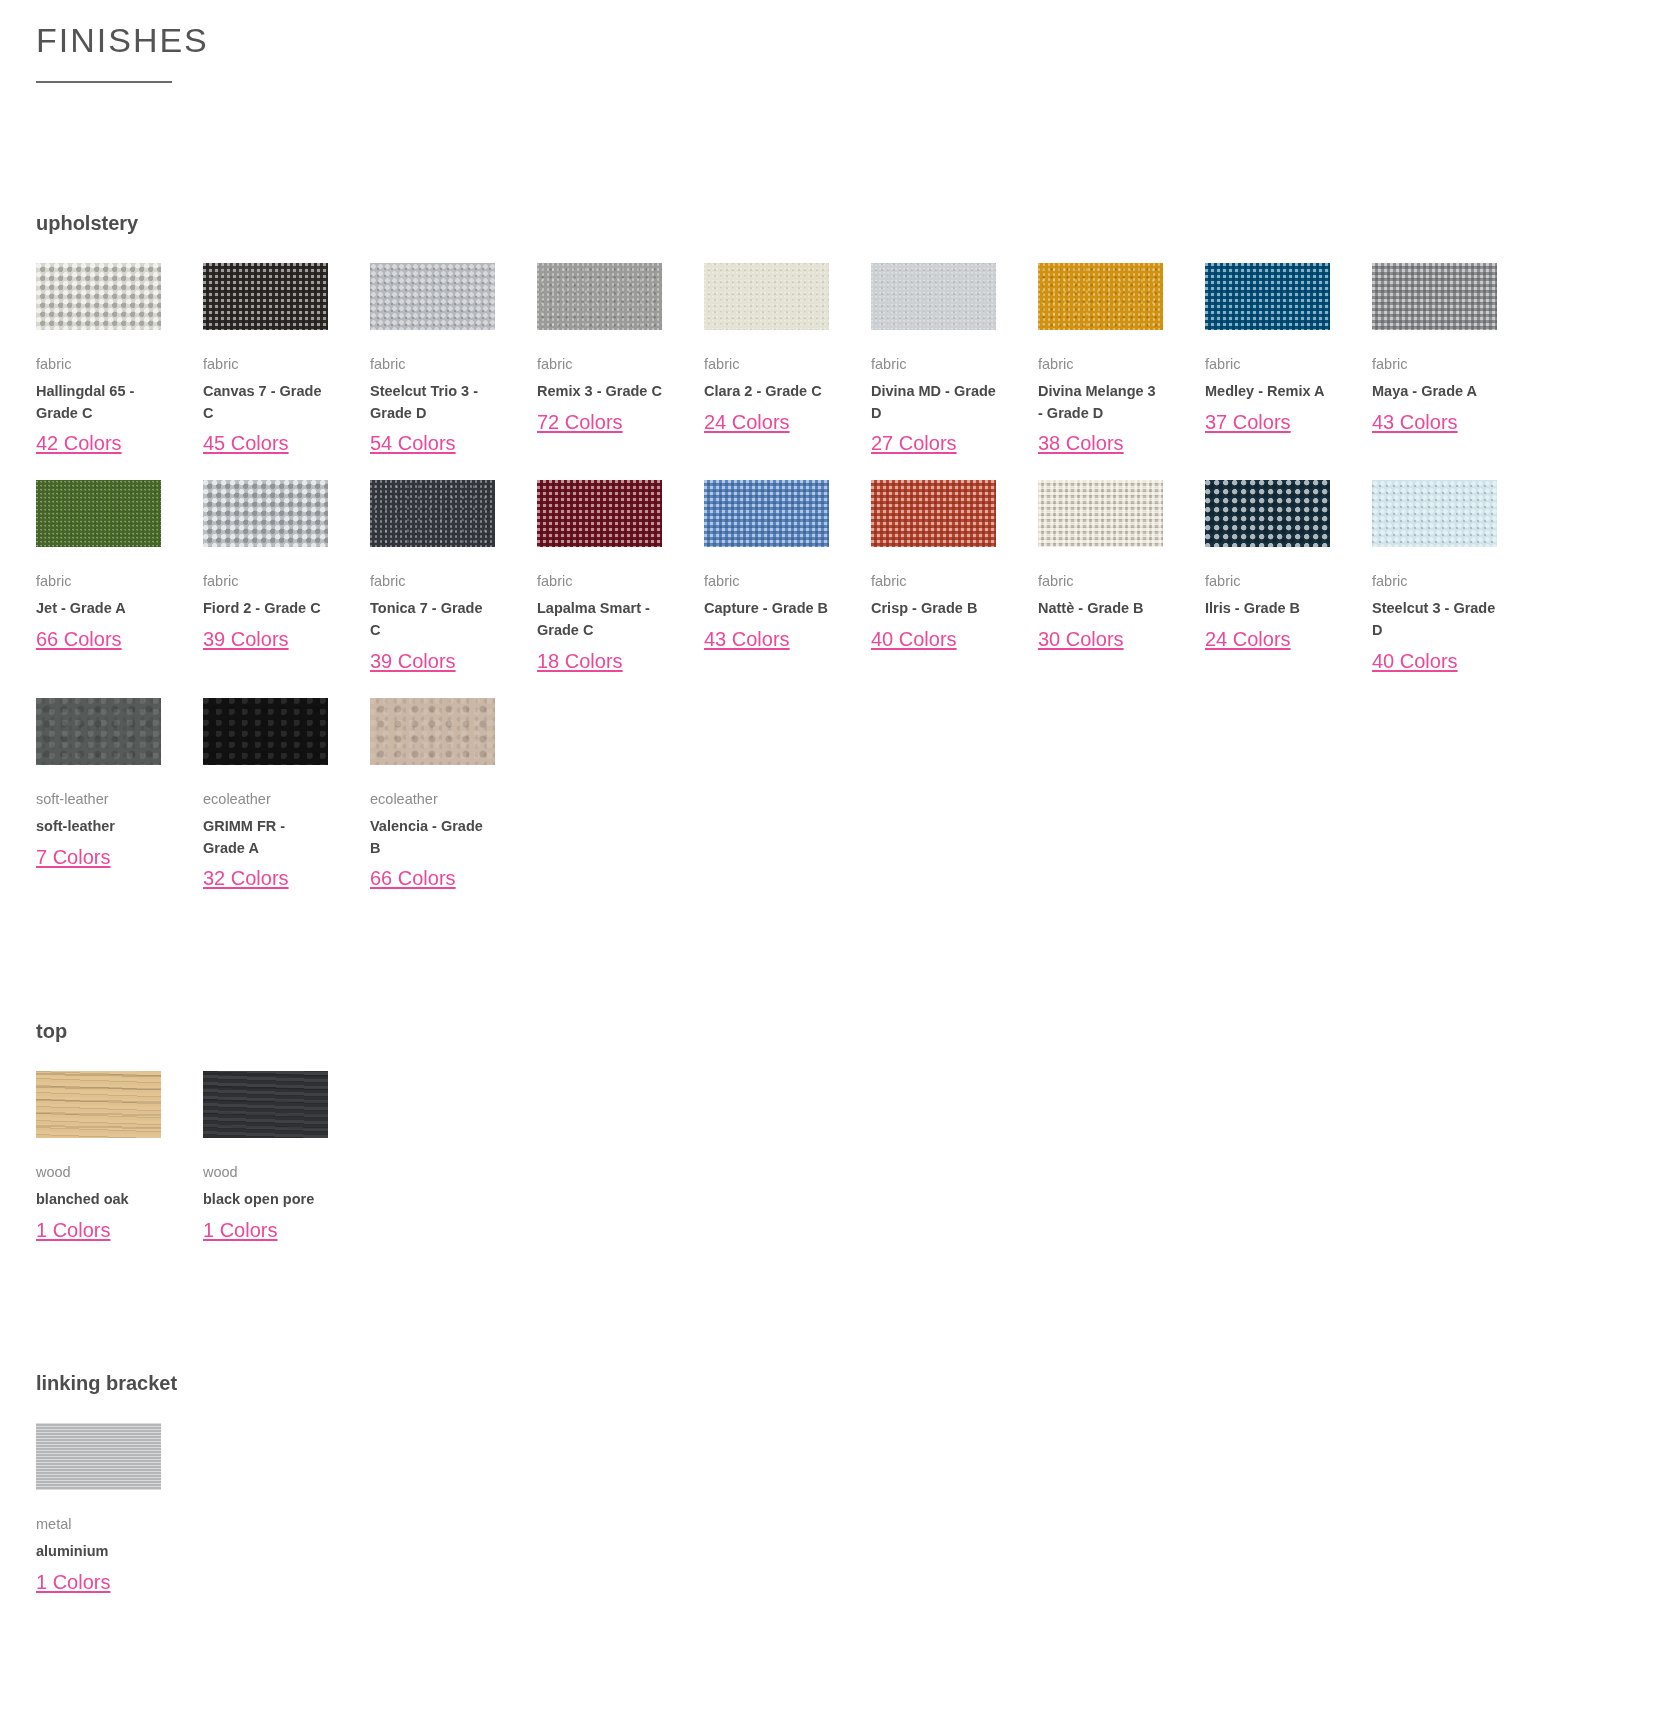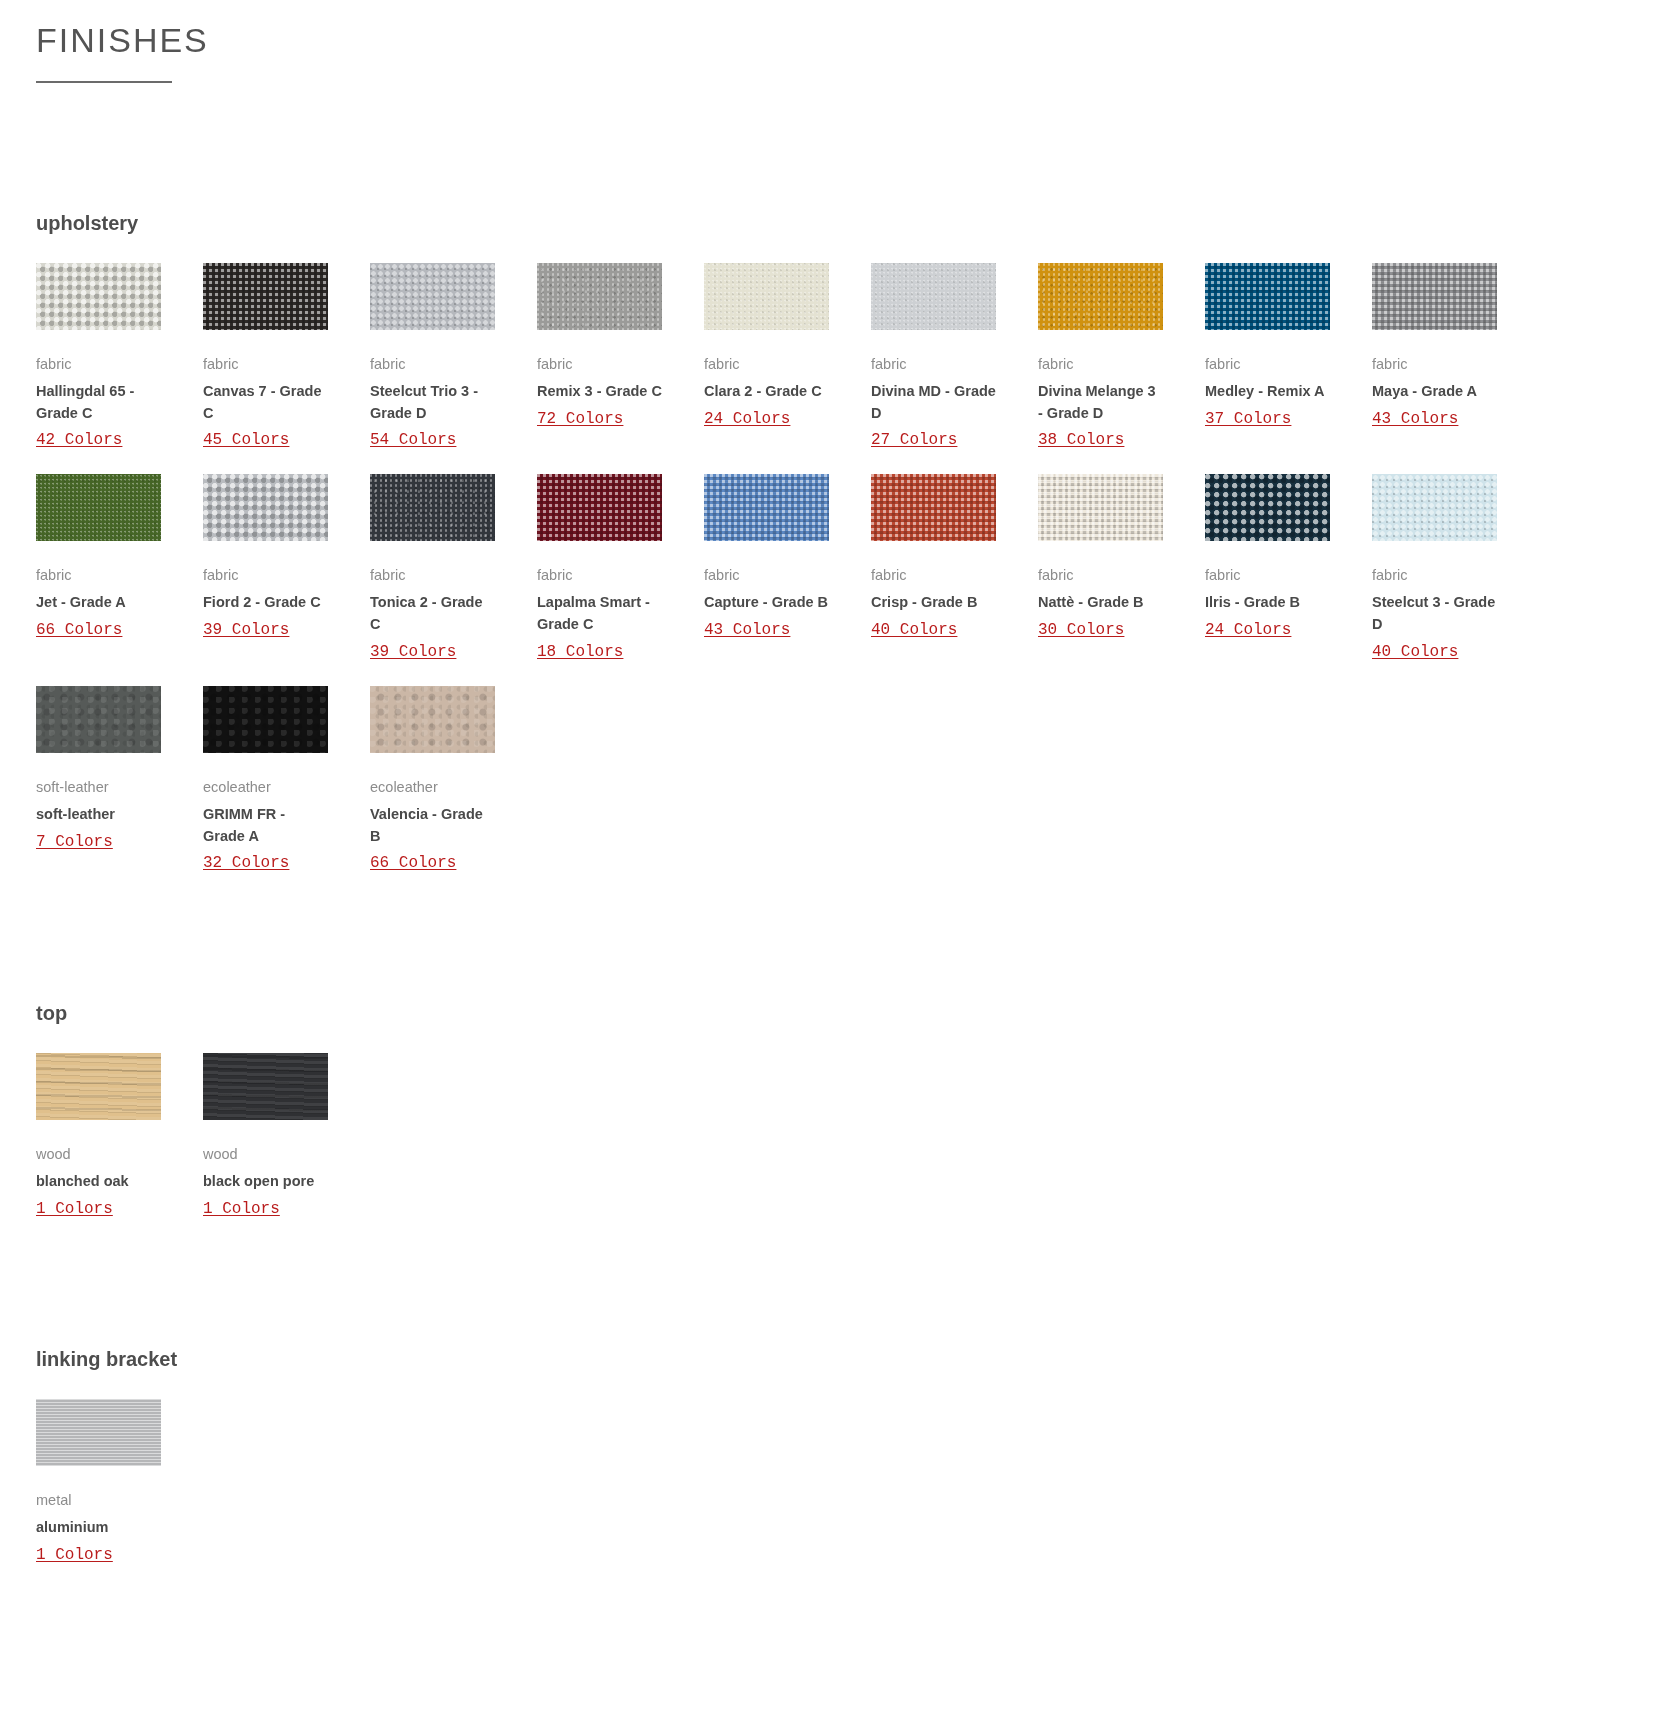--- a/index.html
+++ b/index.html
@@ -79,29 +79,28 @@
     margin-bottom: 6px;
   }
   .name {
     font-size: 14.5px;
     color: #4a4a4a;
     font-weight: 700;
     line-height: 1.5;
     margin-bottom: 4px;
   }
   .colors {
-    font-size: 16px;
-    color: #b91c1c;
+    font-size: 20px;
+    color: #ec4899;
     font-weight: 400;
     line-height: 1.5;
     text-decoration: underline;
     text-underline-offset: 2px;
     cursor: pointer;
     display: inline-block;
-    font-family: Liberation Mono, monospace;
   }
 
   
   .tx-weave {
     background-image:
       radial-gradient(circle at 25% 25%, rgba(255,255,255,.55) 1.4px, transparent 1.8px),
       radial-gradient(circle at 75% 75%, rgba(0,0,0,.20) 1.4px, transparent 1.8px),
       linear-gradient(90deg, rgba(0,0,0,.06) 1px, transparent 1px),
       linear-gradient(0deg, rgba(0,0,0,.06) 1px, transparent 1px);
     background-size: 6px 6px, 6px 6px, 4px 4px, 4px 4px;
@@ -174,21 +173,21 @@
           <div class="cell"><div class="swatch tx-weave" style="background-color: rgb(46, 42, 40);"></div><div class="kind">fabric</div><div class="name">Canvas 7 - Grade C</div><a class="colors">45 Colors</a></div>
           <div class="cell"><div class="swatch tx-knit" style="background-color: rgb(181, 184, 189);"></div><div class="kind">fabric</div><div class="name">Steelcut Trio 3 - Grade D</div><a class="colors">54 Colors</a></div>
           <div class="cell"><div class="swatch tx-melange" style="background-color: rgb(155, 155, 153);"></div><div class="kind">fabric</div><div class="name">Remix 3 - Grade C</div><a class="colors">72 Colors</a></div>
           <div class="cell"><div class="swatch tx-felt" style="background-color: rgb(228, 226, 210);"></div><div class="kind">fabric</div><div class="name">Clara 2 - Grade C</div><a class="colors">24 Colors</a></div>
           <div class="cell"><div class="swatch tx-felt" style="background-color: rgb(205, 208, 211);"></div><div class="kind">fabric</div><div class="name">Divina MD - Grade D</div><a class="colors">27 Colors</a></div>
           <div class="cell"><div class="swatch tx-melange" style="background-color: rgb(208, 146, 16);"></div><div class="kind">fabric</div><div class="name">Divina Melange 3 - Grade D</div><a class="colors">38 Colors</a></div>
           <div class="cell"><div class="swatch tx-weave" style="background-color: rgb(0, 83, 127);"></div><div class="kind">fabric</div><div class="name">Medley - Remix A</div><a class="colors">37 Colors</a></div>
           <div class="cell"><div class="swatch tx-weave" style="background-color: rgb(143, 144, 147);"></div><div class="kind">fabric</div><div class="name">Maya - Grade A</div><a class="colors">43 Colors</a></div>
           <div class="cell"><div class="swatch tx-felt" style="background-color: rgb(69, 101, 38);"></div><div class="kind">fabric</div><div class="name">Jet - Grade A</div><a class="colors">66 Colors</a></div>
           <div class="cell"><div class="swatch tx-boucle" style="background-color: rgb(185, 188, 192);"></div><div class="kind">fabric</div><div class="name">Fiord 2 - Grade C</div><a class="colors">39 Colors</a></div>
-          <div class="cell"><div class="swatch tx-melange" style="background-color: rgb(50, 54, 60);"></div><div class="kind">fabric</div><div class="name">Tonica 2 - Grade C</div><a class="colors">39 Colors</a></div>
+          <div class="cell"><div class="swatch tx-melange" style="background-color: rgb(50, 54, 60);"></div><div class="kind">fabric</div><div class="name">Tonica 7 - Grade C</div><a class="colors">39 Colors</a></div>
           <div class="cell"><div class="swatch tx-weave" style="background-color: rgb(112, 20, 33);"></div><div class="kind">fabric</div><div class="name">Lapalma Smart - Grade C</div><a class="colors">18 Colors</a></div>
           <div class="cell"><div class="swatch tx-weave" style="background-color: rgb(91, 136, 196);"></div><div class="kind">fabric</div><div class="name">Capture - Grade B</div><a class="colors">43 Colors</a></div>
           <div class="cell"><div class="swatch tx-weave" style="background-color: rgb(188, 71, 48);"></div><div class="kind">fabric</div><div class="name">Crisp - Grade B</div><a class="colors">40 Colors</a></div>
           <div class="cell"><div class="swatch tx-weave" style="background-color: rgb(239, 233, 221);"></div><div class="kind">fabric</div><div class="name">Nattè - Grade B</div><a class="colors">30 Colors</a></div>
           <div class="cell"><div class="swatch tx-boucle" style="background-color: rgb(23, 48, 63);"></div><div class="kind">fabric</div><div class="name">Ilris - Grade B</div><a class="colors">24 Colors</a></div>
           <div class="cell"><div class="swatch tx-knit" style="background-color: rgb(207, 227, 234);"></div><div class="kind">fabric</div><div class="name">Steelcut 3 - Grade D</div><a class="colors">40 Colors</a></div>
           <div class="cell"><div class="swatch tx-leather" style="background-color: rgb(86, 90, 88);"></div><div class="kind">soft-leather</div><div class="name">soft-leather</div><a class="colors">7 Colors</a></div>
           <div class="cell"><div class="swatch tx-leather" style="background-color: rgb(17, 17, 17);"></div><div class="kind">ecoleather</div><div class="name">GRIMM FR - Grade A</div><a class="colors">32 Colors</a></div>
           <div class="cell"><div class="swatch tx-leather" style="background-color: rgb(203, 183, 166);"></div><div class="kind">ecoleather</div><div class="name">Valencia - Grade B</div><a class="colors">66 Colors</a></div>
         </div>

